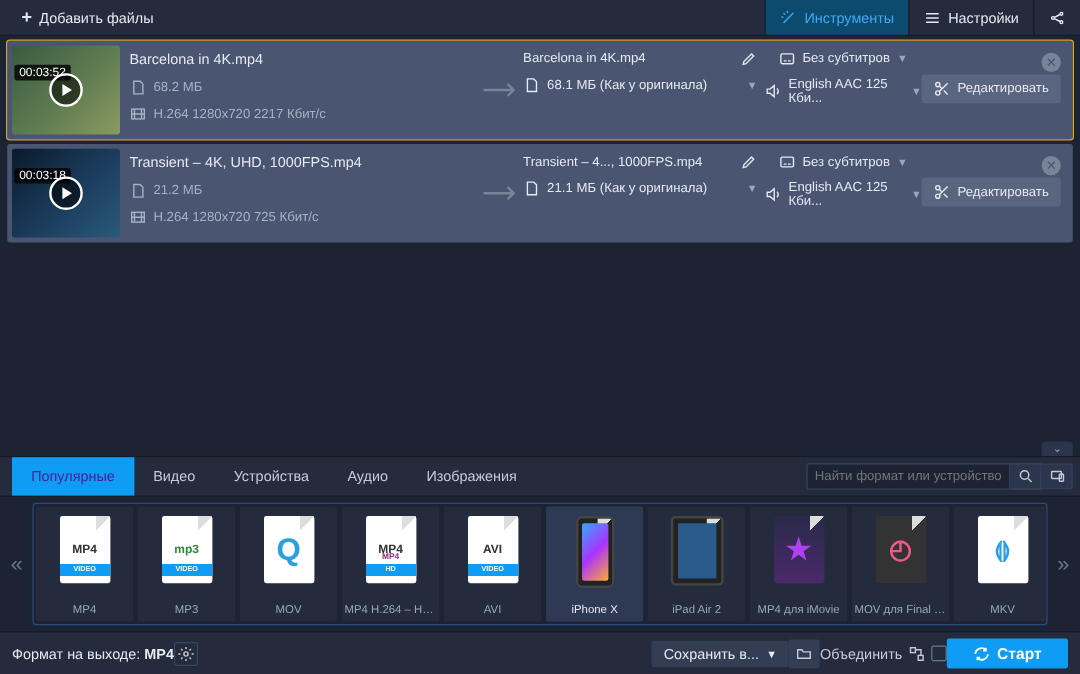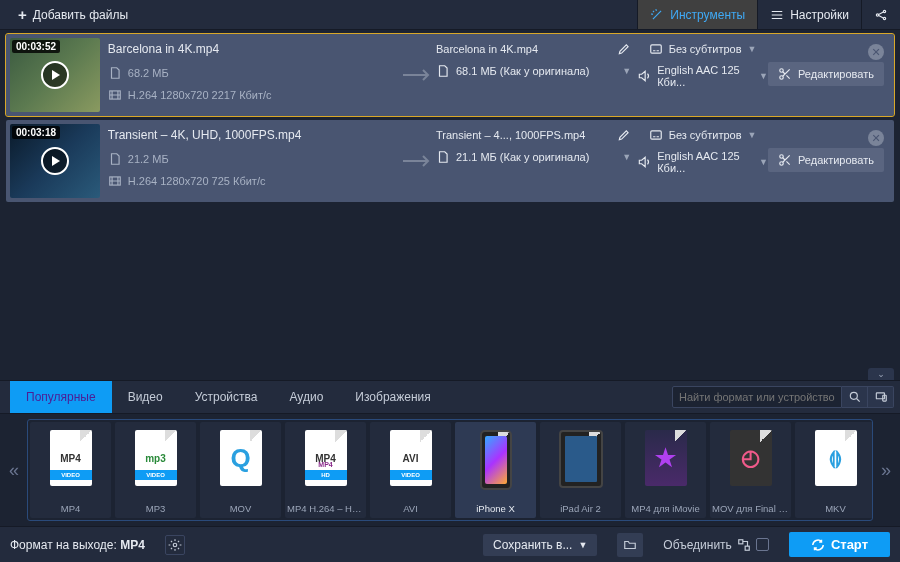--- a/index.html
+++ b/index.html
@@ -2,30 +2,30 @@
 <html><head>
 <meta charset="utf-8">
 <style>
 * { box-sizing: border-box; margin: 0; padding: 0; }
 body { width: 900px; height: 562px; background: #1c2332; font-family: -apple-system, "Segoe UI", Arial, sans-serif; font-size: 12px; color: #c5ccd8; overflow: hidden; position: relative; }
 .topbar { height: 30px; background: #232b3d; display: flex; align-items: center; justify-content: space-between; padding: 0 0 0 8px; border-bottom: 1px solid #151a26; }
 .add-btn { display: flex; align-items: center; gap: 6px; height: 100%; padding: 0 10px; cursor: pointer; color: #e5e9f0; font-size: 12px; }
 .add-btn .plus { font-size: 15px; font-weight: bold; }
 .topbar-right { display: flex; height: 100%; }
 .top-item { display: flex; align-items: center; gap: 6px; padding: 0 12px; border-left: 1px solid #151a26; cursor: pointer; font-size: 12px; color: #e5e9f0; }
-.top-item.active { background: #404040; color: #3fa9f5; }
+.top-item.active { background: #0c4a6e; color: #3fa9f5; }
 .icon { display: inline-flex; align-items: center; justify-content: center; }
 .icon svg { width: 14px; height: 14px; }
 
 .files-area { padding: 4px 6px; }
 .file-card { display: flex; align-items: stretch; background: #495571; border-radius: 2px; margin-bottom: 4px; position: relative; height: 82px; }
 .file-card.selected { outline: 1px solid #d9a828; }
 .thumb { width: 92px; height: 74px; margin: 4px; background: linear-gradient(135deg,#3a5a40,#5c7a50,#8a9a60); border-radius: 2px; position: relative; overflow: hidden; }
 .thumb.t2 { background: linear-gradient(135deg,#0a1a2a,#1a3a5a,#2a5a7a); }
-.duration { position: absolute; top: 2px; left: 2px; background: rgba(0,0,0,.8); color: #fff; font-size: 10px; padding: 1px 4px; border-radius: 2px; font-weight: bold; }
+.duration { position: absolute; top: 16px; left: 2px; background: rgba(0,0,0,.8); color: #fff; font-size: 10px; padding: 1px 4px; border-radius: 2px; }
 .play-circle { position: absolute; top: 50%; left: 50%; transform: translate(-50%,-50%); width: 28px; height: 28px; border-radius: 50%; background: rgba(0,0,0,.55); border: 2px solid #fff; display: flex; align-items: center; justify-content: center; }
 .play-circle::after { content: ""; border-left: 8px solid #fff; border-top: 5px solid transparent; border-bottom: 5px solid transparent; margin-left: 2px; }
 
 .col-left { width: 300px; padding: 8px 4px 6px 4px; display: flex; flex-direction: column; gap: 8px; font-size: 11px; color: #c5ccd8; }
 .col-left .title { color: #e5e9f0; font-size: 12px; margin-bottom: 2px; }
 .meta-row { display: flex; align-items: center; gap: 6px; color: #a8b2c4; }
 .meta-row .icon { color: #a8b2c4; }
 
 .arrow-col { width: 40px; display: flex; align-items: center; justify-content: center; color: #7a8499; }
 .arrow-col svg { width: 30px; height: 14px; }
@@ -72,21 +72,21 @@
 .tile.ipad { width: 44px; height: 58px; background:#222; border-radius:4px; border:2px solid #444; }
 .tile.ipad::after { content:""; position:absolute; top:4px; bottom:4px; left:4px; right:4px; background:#2a5a8a; border-radius:1px; }
 .tile.imovie { background: linear-gradient(#2a2a4a,#4a2a6a); }
 .tile.imovie::before { content:"★"; position:absolute; font-size:24px; color:#b040f0; }
 .tile.fcp { background:#333; }
 .tile.fcp::before { content:"◴"; position:absolute; font-size:22px; color:#f05a8a; }
 .tile.mkv::before { content:"⟬⟭"; position:absolute; font-size:18px; color:#2aa0e0; }
 .preset .plabel { font-size: 9.5px; color: #9ba5b8; text-align: center; white-space: nowrap; overflow: hidden; text-overflow: ellipsis; width: 100%; }
 .preset.selected .plabel { color: #e5e9f0; }
 
-.footer { position: absolute; left:0; right:0; bottom:0; height: 36px; background: #232b3d; display: flex; align-items: center; padding: 0 10px; border-top: 1px solid #151a26; gap: 20px; }
+.footer { position: absolute; left:0; right:0; bottom:0; height: 36px; background: #232b3d; display: flex; align-items: center; padding: 0 10px; border-top: 1px solid #151a26; gap: 0; }
 .fmt-label { font-size: 12px; color: #e5e9f0; }
 .gear-btn { width: 20px; height: 20px; display: flex; align-items: center; justify-content: center; cursor: pointer; color: #c5ccd8; border: 1px solid #3a4560; border-radius: 2px; }
 .save-dd { margin-left: auto; display: flex; align-items: center; gap: 6px; background: #333d54; padding: 4px 10px; border-radius: 2px; cursor: pointer; color: #e5e9f0; font-size: 12px; }
 .folder-btn { width: 26px; height: 24px; background: #333d54; display: flex; align-items: center; justify-content: center; cursor: pointer; border-radius: 2px; }
 .merge-row { display: flex; align-items: center; gap: 5px; font-size: 12px; color: #c5ccd8; cursor: pointer; }
 .merge-cb { width: 13px; height: 13px; border: 1px solid #6a7590; border-radius: 2px; }
 .start-btn { display: flex; align-items: center; gap: 6px; background: #0e9cf5; color: #fff; padding: 5px 22px; border-radius: 2px; cursor: pointer; font-size: 13px; font-weight: 700; }
 </style>
 </head>
 <body>

